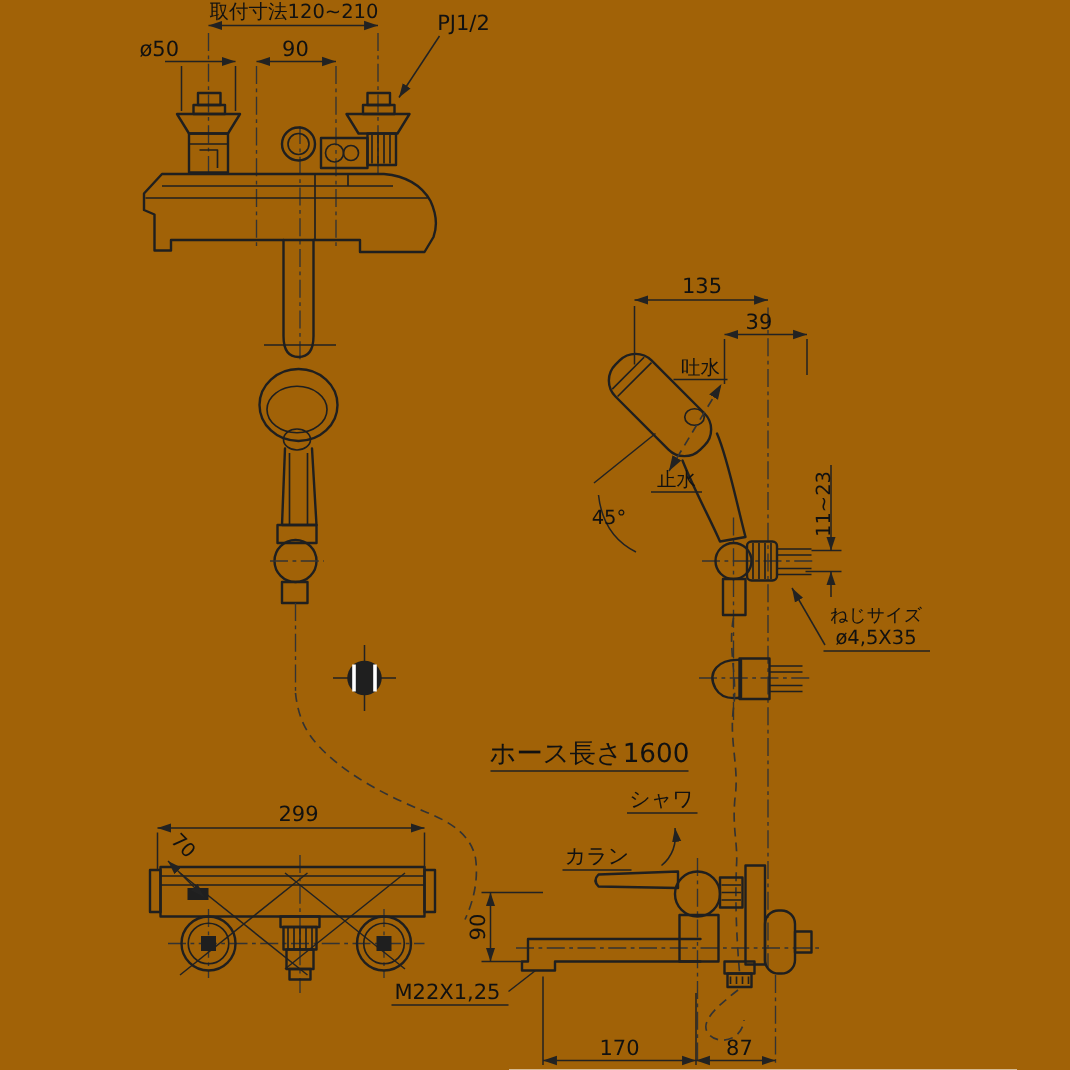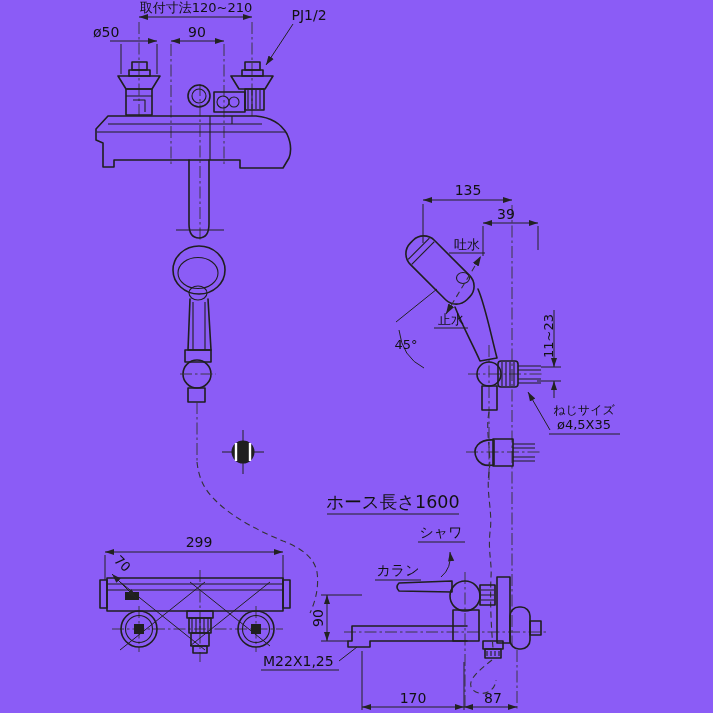--- a/index.html
+++ b/index.html
@@ -1,16 +1,16 @@
 <!DOCTYPE html>
 <html><head>
 <meta charset="utf-8">
 <style>
   html,body{margin:0;padding:0;background:#fff;}
-  .canvas{position:relative;width:713px;height:713px;background:#8b5cf6;overflow:hidden;
+  .canvas{position:relative;width:713px;height:713px;background:#a16207;overflow:hidden;
           font-family:"DejaVu Sans","Liberation Sans",sans-serif;}
   svg{display:block}
   .part{fill:none;stroke:#1f1f1f;stroke-width:1.6;stroke-linejoin:round;stroke-linecap:round;}
   .part2{fill:none;stroke:#1f1f1f;stroke-width:1.1;stroke-linejoin:round;}
   .filldark{fill:#1f1f1f;stroke:none;}
   .dim{fill:none;stroke:#222;stroke-width:1;}
   .cl{fill:none;stroke:#333;stroke-width:0.9;stroke-dasharray:12 3 2.5 3;}
   .dash{fill:none;stroke:#333;stroke-width:1.1;stroke-dasharray:6 4;}
   .txt{fill:#111;font-family:"DejaVu Sans","Liberation Sans",sans-serif;}
   .t13{font-size:13px;} .t14{font-size:14px;} .t12{font-size:12px;} .t17{font-size:17.5px;}

